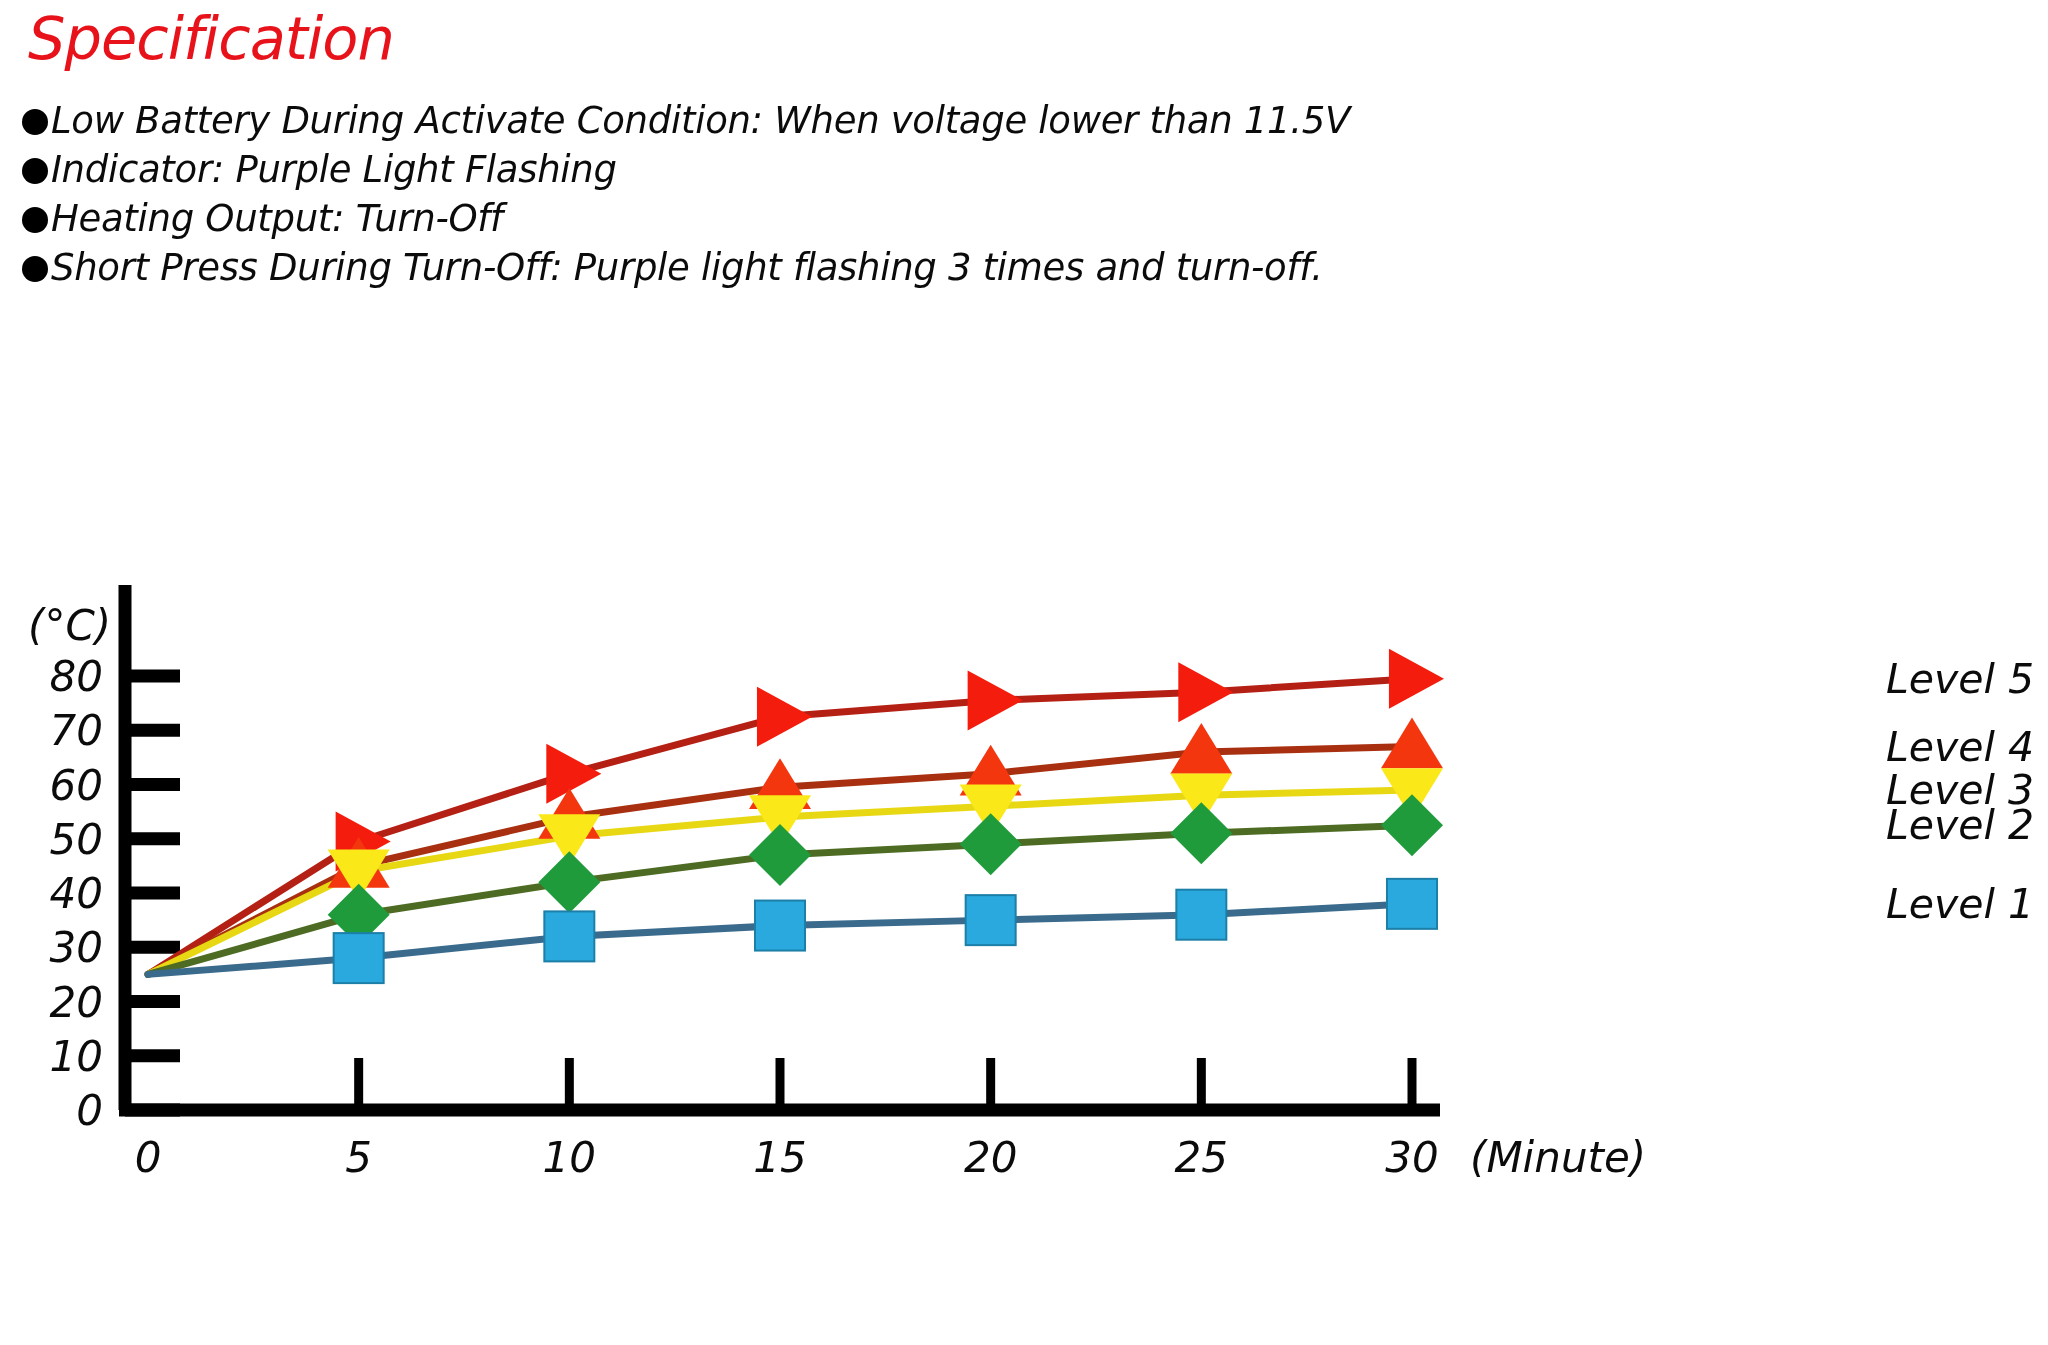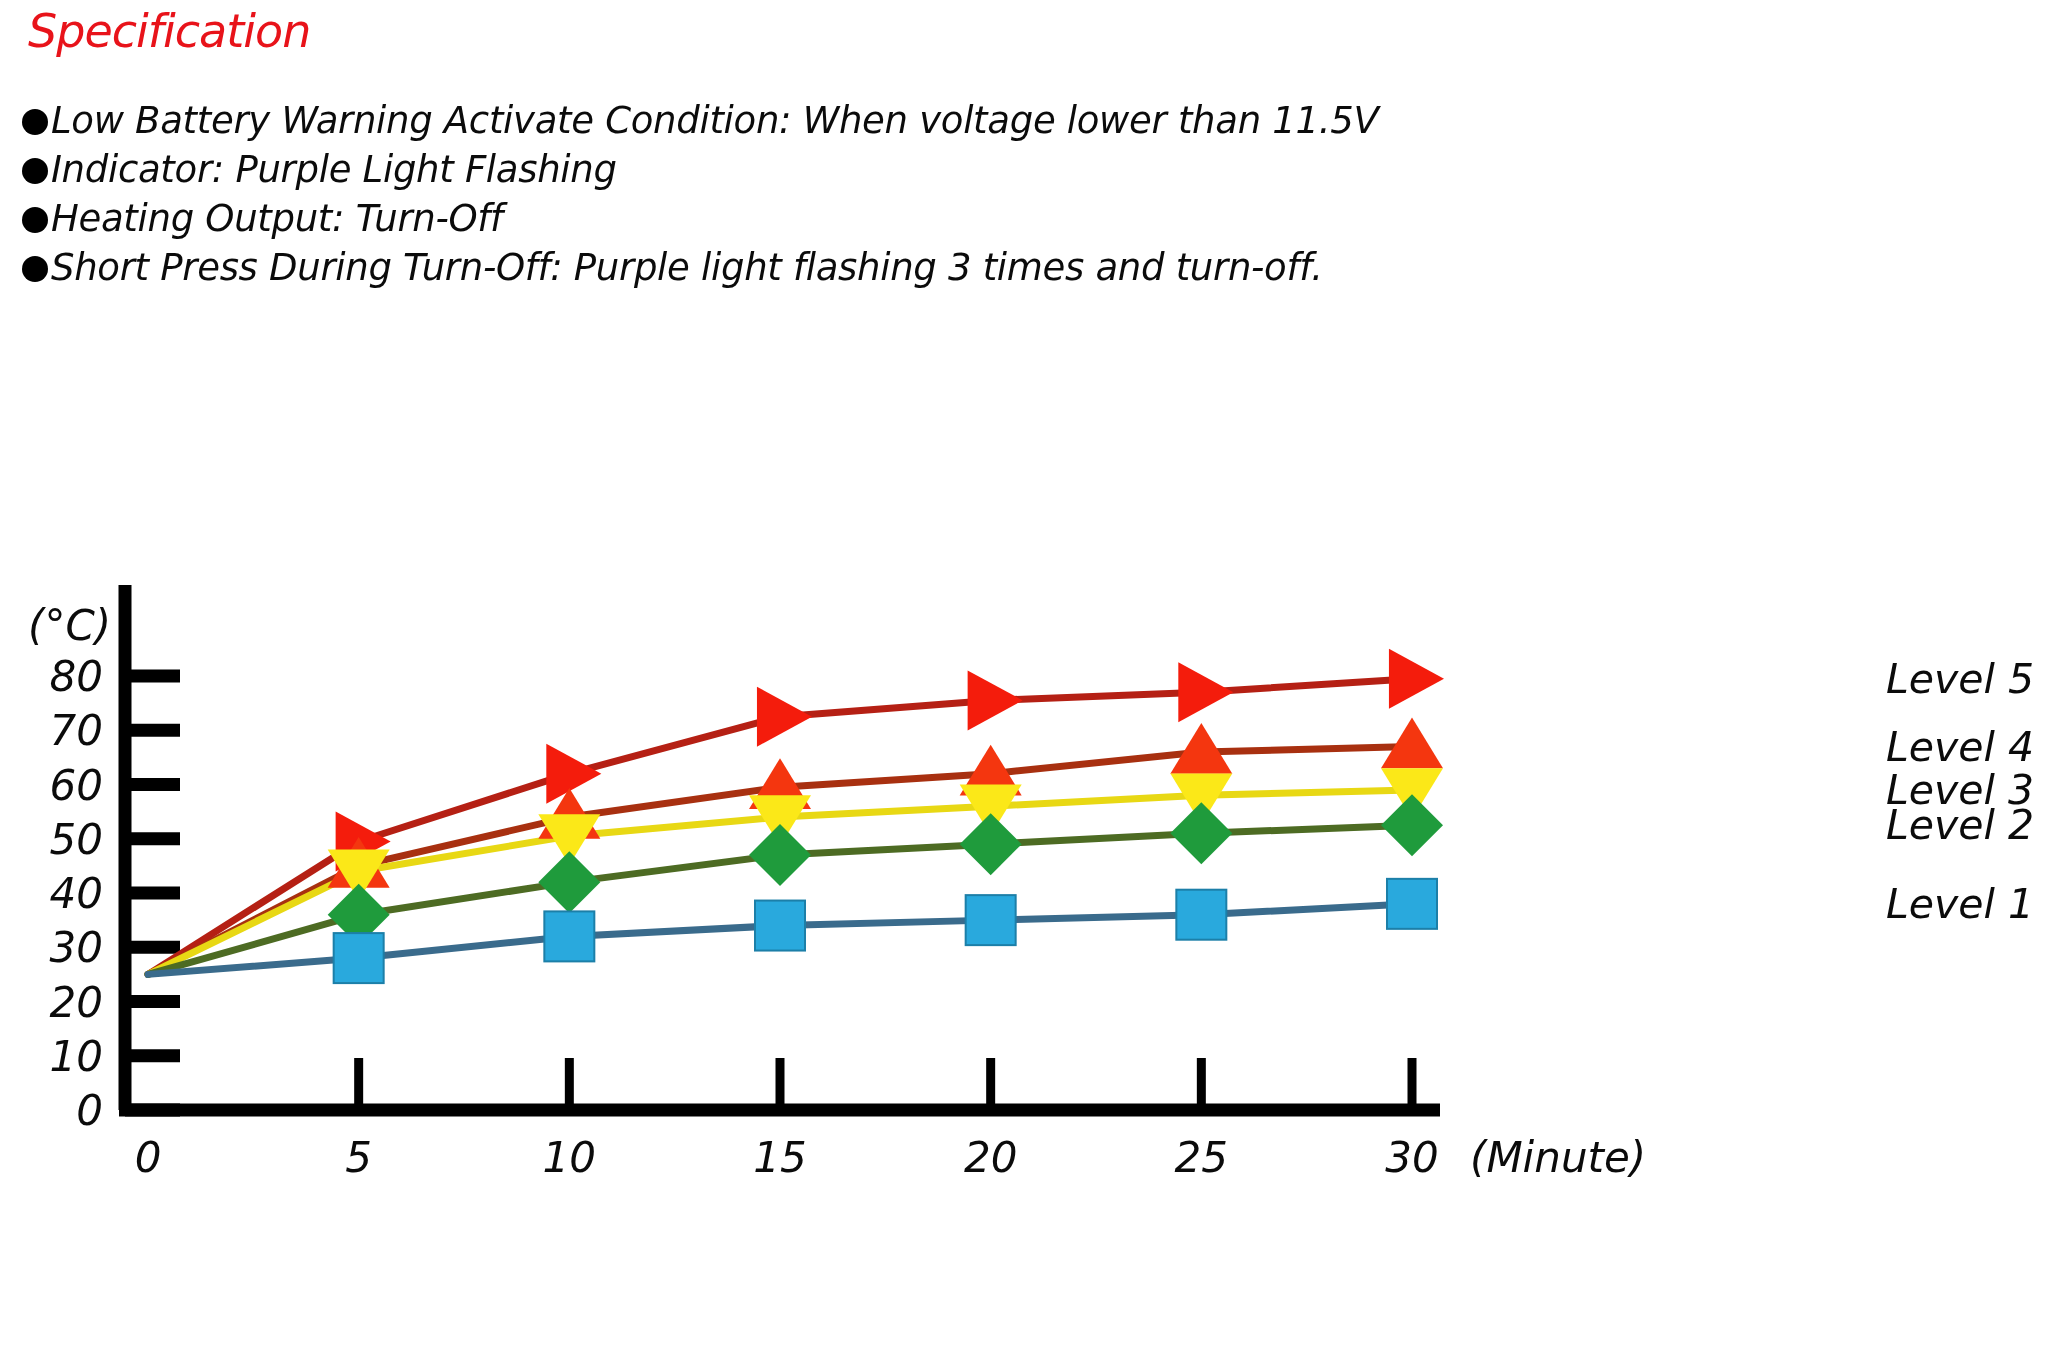--- a/index.html
+++ b/index.html
@@ -7,21 +7,21 @@
   body{
     width:2048px;height:1345px;background:#ffffff;
     font-family:"DejaVu Sans","Liberation Sans",sans-serif;
     overflow:hidden;position:relative;
   }
   .page{position:relative;width:2048px;height:1345px;}
 
   
   #spec-title{
     position:absolute;left:28px;top:4px;
-    font-size:46px;font-style:italic;font-weight:400;
+    font-size:59px;font-style:italic;font-weight:400;
     color:#e8131a;letter-spacing:-1px;
     font-family:"DejaVu Sans","Liberation Sans",sans-serif;
     white-space:nowrap;
   }
   #spec-bullets{
     position:absolute;left:22px;top:96px;width:1700px;
   }
   .bullet-row{
     display:flex;align-items:flex-start;
     font-size:37px;font-style:italic;color:#0b0b0b;
@@ -59,21 +59,21 @@
 <body>
 
 <div class="page">
 
   <div id="spec-title">Specification</div>
 
   <div id="spec-bullets">
 
     <div class="bullet-row">
       <span class="bullet-dot"></span>
-      <span class="bullet-text">Low Battery Warning Activate Condition: When voltage lower than 11.5V</span>
+      <span class="bullet-text">Low Battery During Activate Condition: When voltage lower than 11.5V</span>
     </div>
 
 
     <div class="bullet-row">
       <span class="bullet-dot"></span>
       <span class="bullet-text">Indicator: Purple Light Flashing</span>
     </div>
 
     <div class="bullet-row">
       <span class="bullet-dot"></span>

